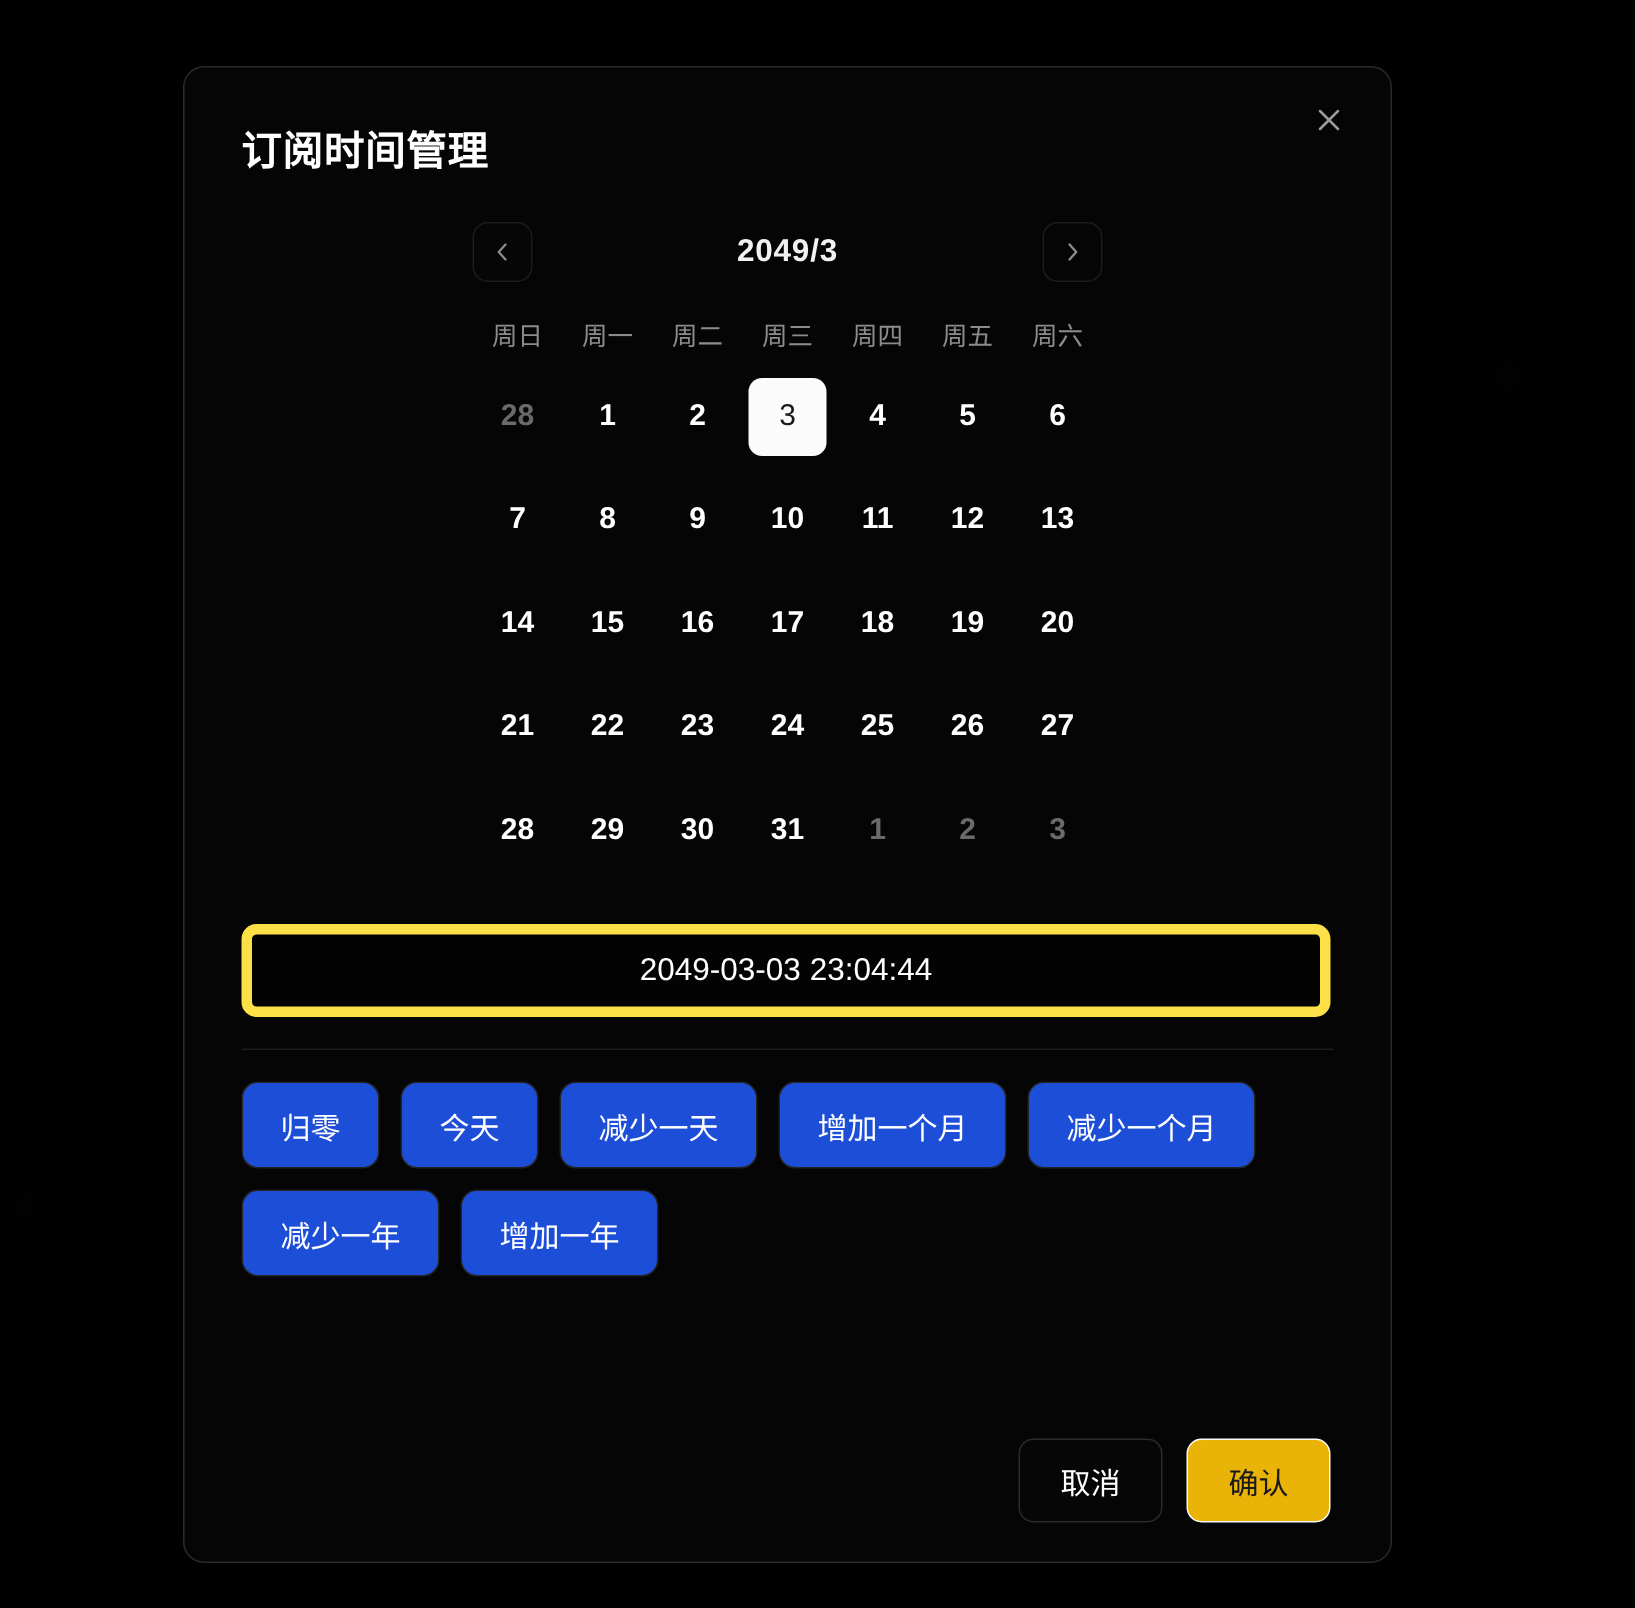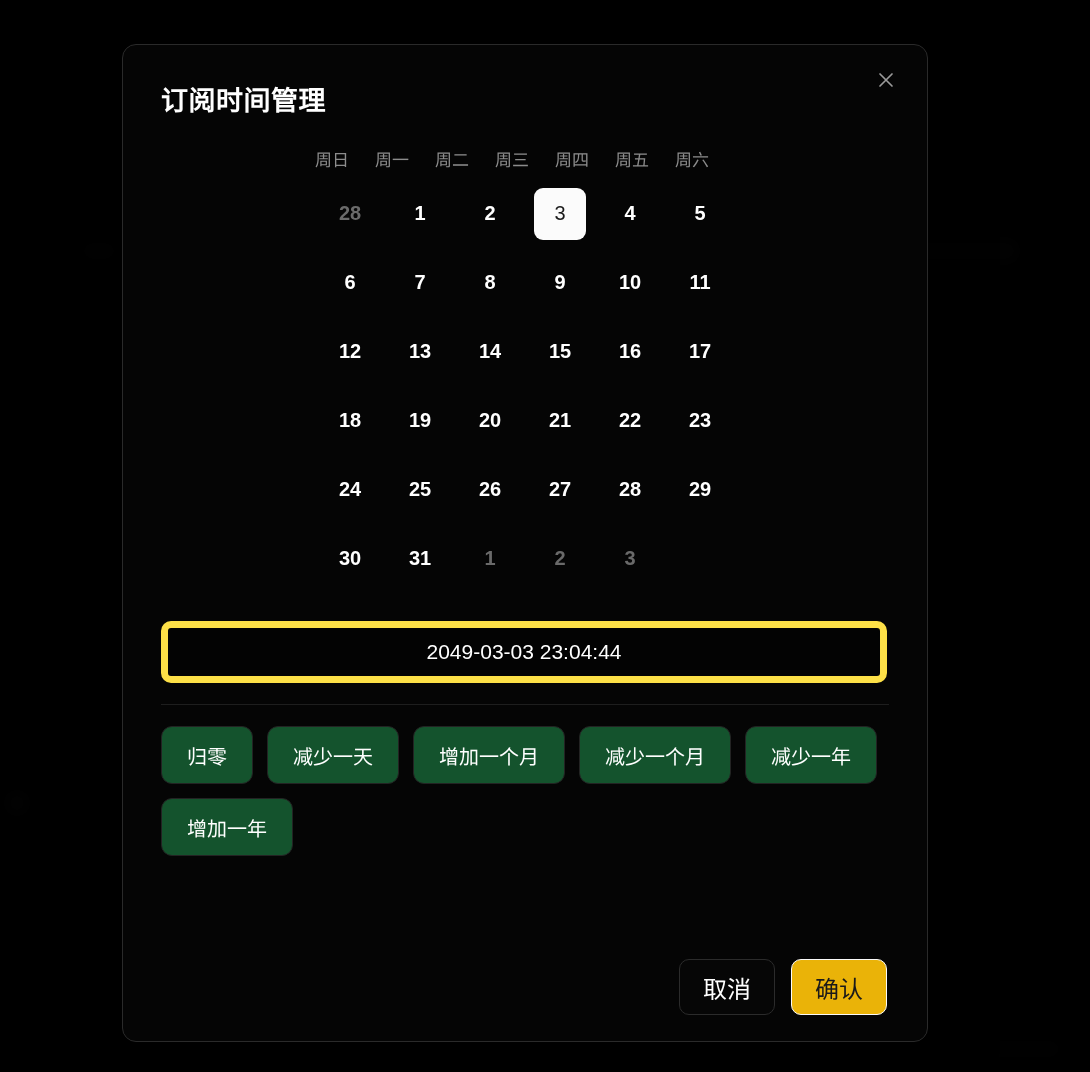--- a/index.html
+++ b/index.html
@@ -124,28 +124,29 @@
     color: #f2f2f2;
     letter-spacing: 0.5px;
   }
 
   .weekdays {
     display: grid;
     grid-template-columns: repeat(7, 1fr);
     margin-top: 22px;
   }
   .weekday {
+    text-align: center;
     font-size: 17px;
     color: #8c8c8c;
     line-height: 28px;
   }
 
   .days {
     display: grid;
-    grid-template-columns: repeat(6, 1fr);
+    grid-template-columns: repeat(7, 1fr);
     grid-auto-rows: 69px;
     margin-top: 4px;
   }
   .day-cell {
     display: flex;
     align-items: center;
     justify-content: center;
   }
   .day {
     width: 52px;
@@ -199,21 +200,21 @@
     display: flex;
     flex-wrap: wrap;
     gap: 14px;
   }
   .qa-btn {
     height: 58px;
     box-sizing: border-box;
     padding: 0 25px;
     border: 1px solid #232323;
     border-radius: 11px;
-    background: #14532d;
+    background: #1d4ed8;
     color: #ffffff;
     font-size: 20px;
     font-family: inherit;
     cursor: pointer;
     display: flex;
     align-items: center;
     justify-content: center;
   }
 
   
@@ -223,21 +224,21 @@
     bottom: 26px;
     display: flex;
     gap: 16px;
   }
   .footer-btn {
     height: 56px;
     min-width: 96px;
     box-sizing: border-box;
     padding: 0 22px;
     border-radius: 10px;
-    font-size: 24px;
+    font-size: 20px;
     font-family: Liberation Serif, serif;
     cursor: pointer;
     display: flex;
     align-items: center;
     justify-content: center;
   }
   .btn-cancel {
     background: #060606;
     border: 1px solid #2b2b2b;
     color: #ffffff;
@@ -271,20 +272,37 @@
         <span>
           <svg width="20" height="20" viewBox="0 0 20 20" fill="none">
             <path d="M4 4 L16 16 M16 4 L4 16" stroke="#9a9a9a" stroke-width="1.7" stroke-linecap="round"></path>
           </svg>
         </span>
       </button>
     </div>
 
     <div class="calendar">
 
+      <div class="cal-header">
+        <button class="nav-btn">
+          <span>
+            <svg width="16" height="16" viewBox="0 0 16 16" fill="none">
+              <path d="M10 3 L5.5 8 L10 13" stroke="#8d8d8d" stroke-width="1.5" stroke-linecap="round" stroke-linejoin="round"></path>
+            </svg>
+          </span>
+        </button>
+        <div class="cal-month">2049/3</div>
+        <button class="nav-btn">
+          <span>
+            <svg width="16" height="16" viewBox="0 0 16 16" fill="none">
+              <path d="M6 3 L10.5 8 L6 13" stroke="#8d8d8d" stroke-width="1.5" stroke-linecap="round" stroke-linejoin="round"></path>
+            </svg>
+          </span>
+        </button>
+      </div>
 
       <div class="weekdays">
         <div class="weekday">周日</div>
         <div class="weekday">周一</div>
         <div class="weekday">周二</div>
         <div class="weekday">周三</div>
         <div class="weekday">周四</div>
         <div class="weekday">周五</div>
         <div class="weekday">周六</div>
       </div>
@@ -399,20 +417,21 @@
     </div>
 
     <div class="datetime-wrap">
       <div class="datetime-box">2049-03-03 23:04:44</div>
     </div>
 
     <div class="divider"></div>
 
     <div class="quick-actions" id="quick-actions">
         <button class="qa-btn">归零</button>
+        <button class="qa-btn">今天</button>
         <button class="qa-btn">减少一天</button>
         <button class="qa-btn">增加一个月</button>
         <button class="qa-btn">减少一个月</button>
         <button class="qa-btn">减少一年</button>
         <button class="qa-btn">增加一年</button>
       </div>
 
     <div class="modal-footer">
       <button class="footer-btn btn-cancel">取消</button>
       <button class="footer-btn btn-confirm">确认</button>

